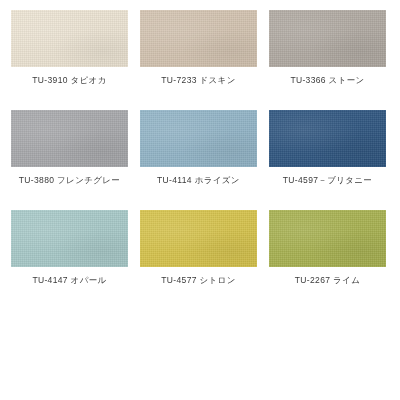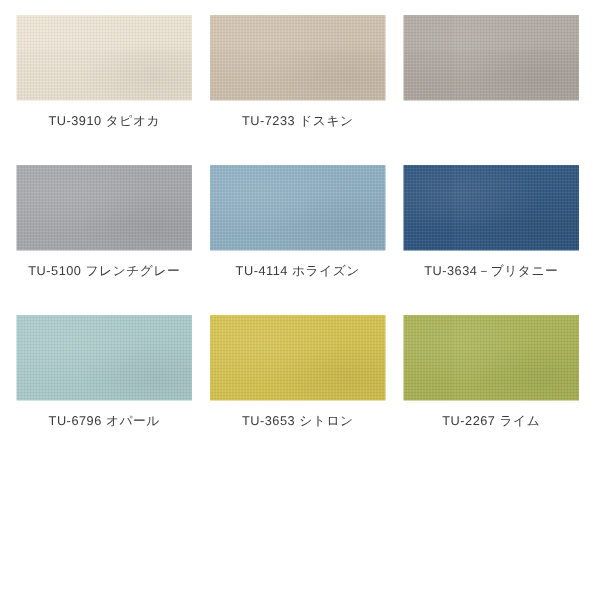--- a/index.html
+++ b/index.html
@@ -97,45 +97,46 @@
       <div class="swatch-label">TU-3910 タピオカ</div>
     </div>
 
     <div class="swatch-cell">
       <div class="swatch-chip" style="background-color: rgb(212, 196, 177);"></div>
       <div class="swatch-label">TU-7233 ドスキン</div>
     </div>
 
     <div class="swatch-cell">
       <div class="swatch-chip" style="background-color: rgb(177, 170, 162);"></div>
+      <div class="swatch-label">TU-3366 ストーン</div>
     </div>
 
     <div class="swatch-cell">
       <div class="swatch-chip" style="background-color: rgb(168, 169, 172);"></div>
-      <div class="swatch-label">TU-5100 フレンチグレー</div>
+      <div class="swatch-label">TU-3880 フレンチグレー</div>
     </div>
 
     <div class="swatch-cell">
       <div class="swatch-chip" style="background-color: rgb(146, 181, 200);"></div>
       <div class="swatch-label">TU-4114 ホライズン</div>
     </div>
 
     <div class="swatch-cell">
       <div class="swatch-chip" style="background-color: rgb(45, 85, 128);"></div>
-      <div class="swatch-label">TU-3634－ブリタニー</div>
+      <div class="swatch-label">TU-4597－ブリタニー</div>
     </div>
 
     <div class="swatch-cell">
       <div class="swatch-chip" style="background-color: rgb(168, 202, 201);"></div>
-      <div class="swatch-label">TU-6796 オパール</div>
+      <div class="swatch-label">TU-4147 オパール</div>
     </div>
 
     <div class="swatch-cell">
       <div class="swatch-chip" style="background-color: rgb(215, 196, 75);"></div>
-      <div class="swatch-label">TU-3653 シトロン</div>
+      <div class="swatch-label">TU-4577 シトロン</div>
     </div>
 
     <div class="swatch-cell">
       <div class="swatch-chip" style="background-color: rgb(168, 178, 79);"></div>
       <div class="swatch-label">TU-2267 ライム</div>
     </div>
 
   </div>
 </div>
 

